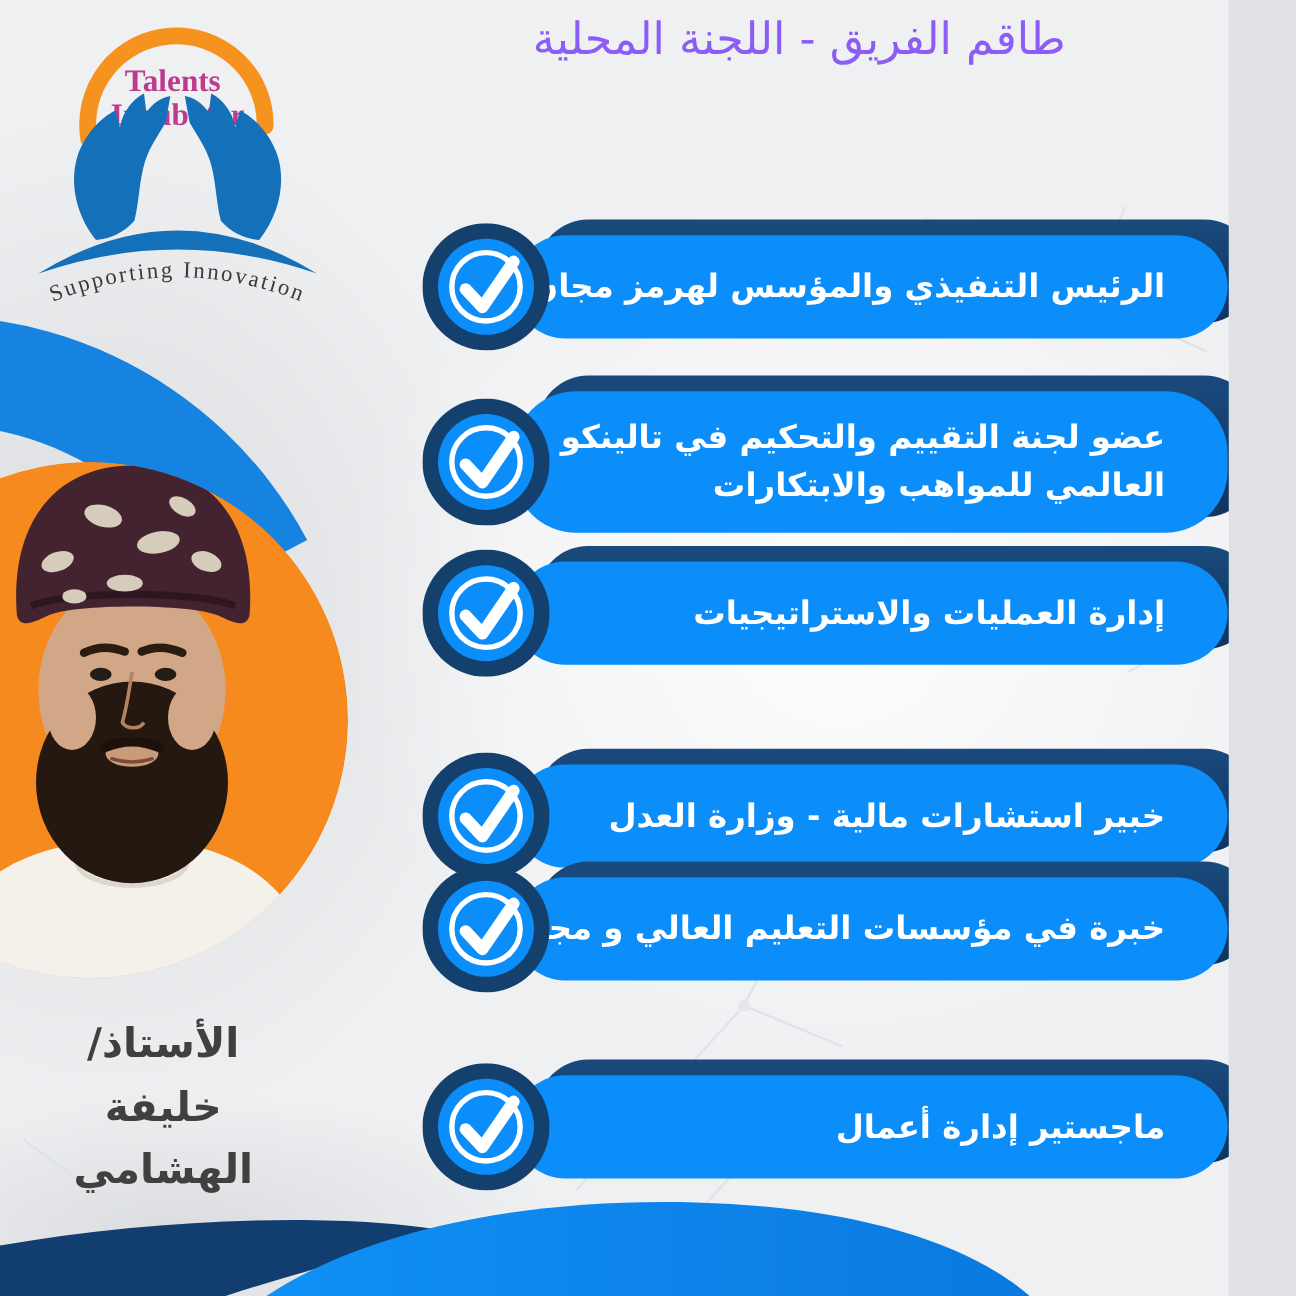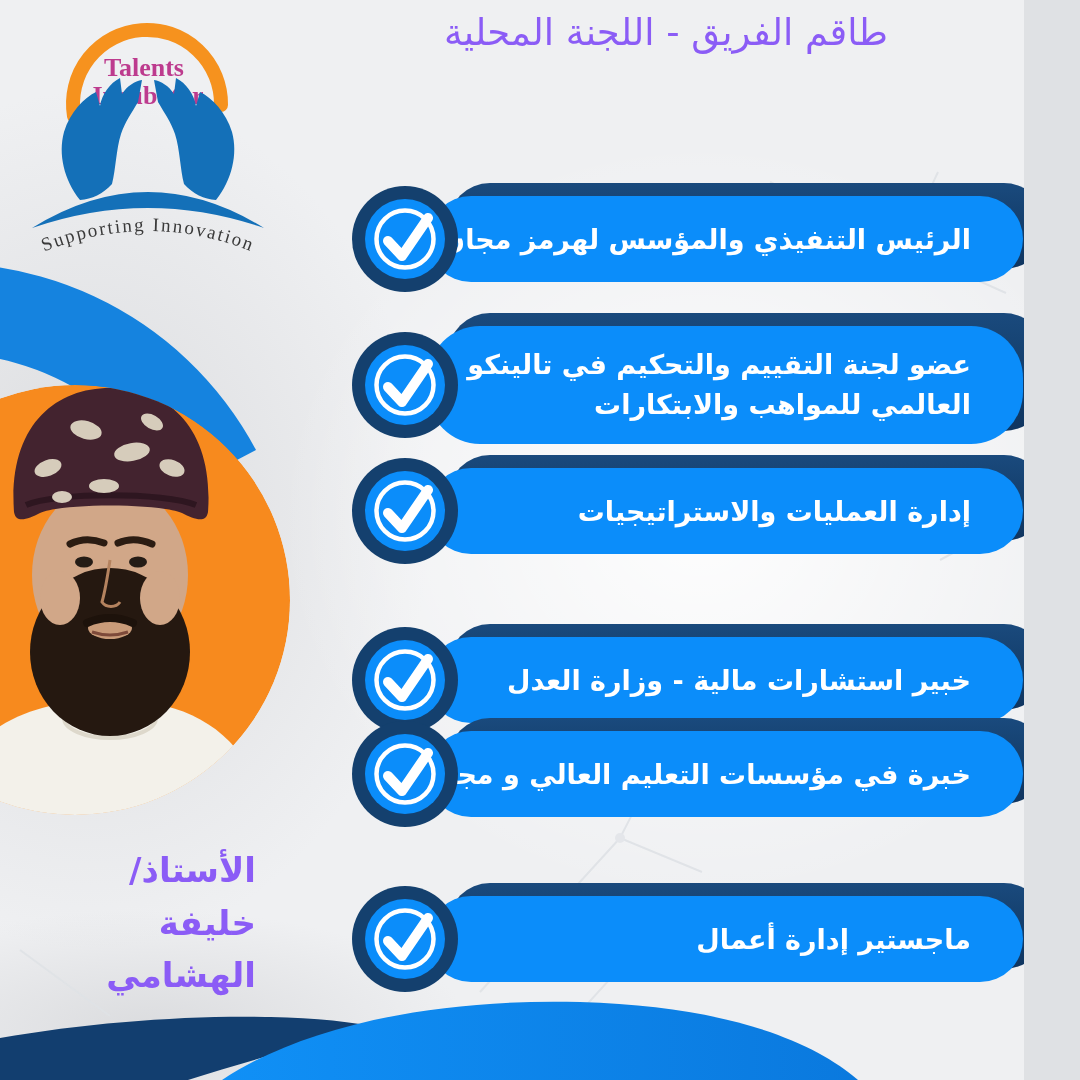--- a/index.html
+++ b/index.html
@@ -29,22 +29,22 @@
     color:#ffffff;font-weight:bold;font-size:27px;overflow:hidden;
   }
   .q-row.tall .pill{border-radius:52px;line-height:1.5;}
   .q-row.one-line .pill{white-space:nowrap;}
   .check{
     position:absolute;left:0;top:50%;transform:translateY(-50%);
     width:106px;height:106px;
   }
   .person{
     position:absolute;left:16px;top:844px;width:240px;
-    direction:rtl;text-align:right;
-    font-size:34px;font-weight:bold;color:#8b5cf6;line-height:1.55;
+    direction:rtl;text-align:center;
+    font-size:34px;font-weight:bold;color:#404040;line-height:1.55;
   }
 </style>
 </head>
 <body>
 
 <div class="canvas">
 
   <svg class="bg-svg" viewBox="0 0 1080 1080" xmlns="http://www.w3.org/2000/svg">
     <defs>
       <radialGradient id="gLeft" cx="50%" cy="50%" r="50%">

